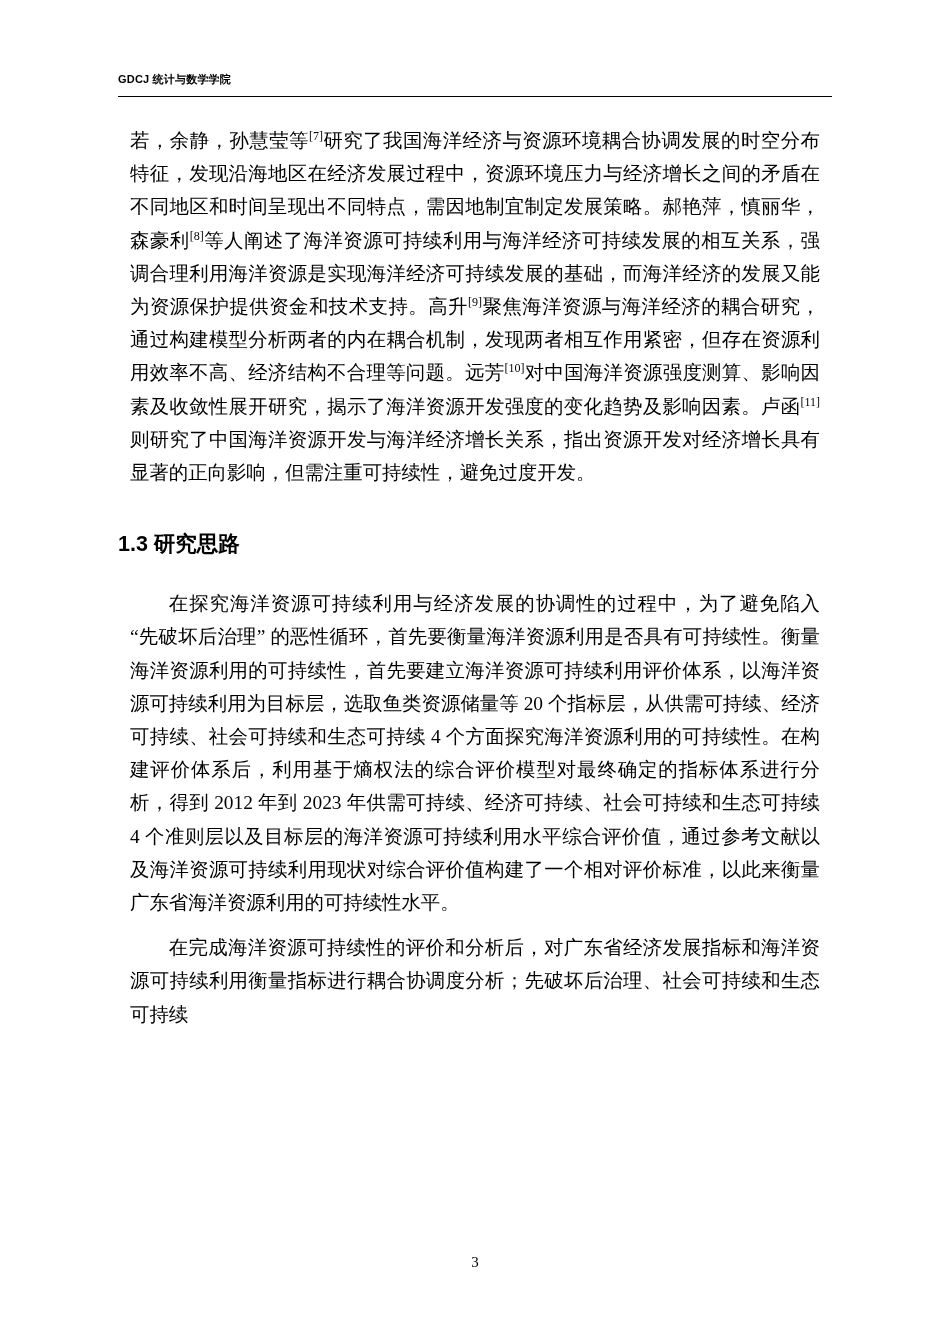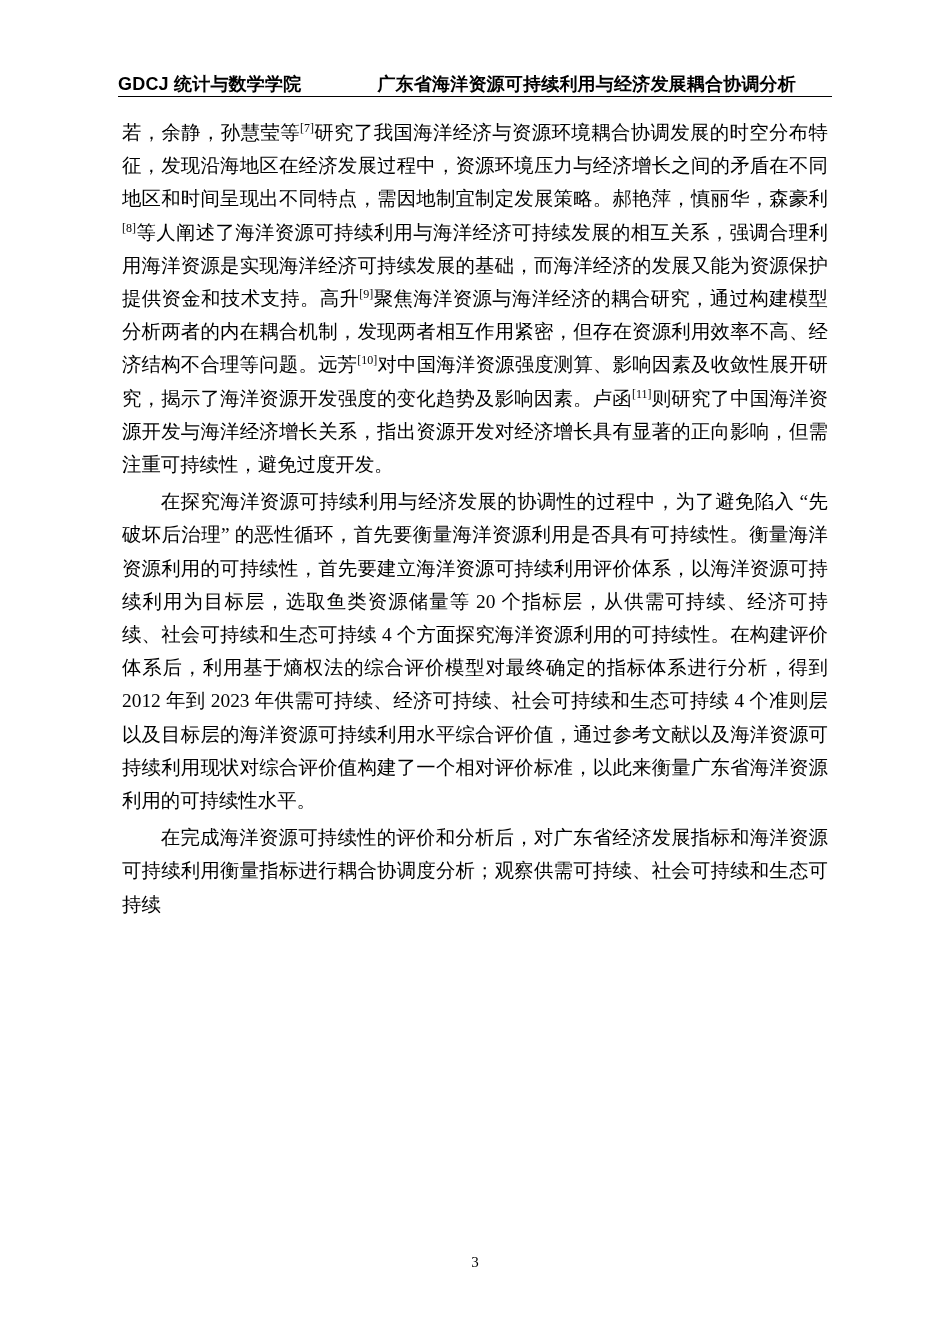--- a/index.html
+++ b/index.html
@@ -22,21 +22,21 @@
     height: 1344px;
     background: #ffffff;
   }
   .header {
     position: absolute;
     left: 118px;
     top: 72px;
     width: 714px;
     display: flex;
     align-items: baseline;
-    font-size: 18px;
+    font-size: 11px;
     font-family: "Liberation Sans", "DejaVu Sans", sans-serif;
     font-weight: bold;
     letter-spacing: 0.2px;
   }
   .header-left {
     flex: 0 0 auto;
     white-space: nowrap;
   }
   .header-right {
     flex: 1 1 auto;
@@ -52,21 +52,21 @@
     height: 0;
     border-top: 1.4px solid #000;
   }
   .content {
     position: absolute;
     left: 118px;
     top: 112px;
     width: 714px;
   }
   p {
-    margin: 4px;
+    margin: 12px;
     font-size: 19.4px;
     line-height: 33.2px;
     text-align: justify;
     text-justify: inter-ideograph;
     text-align-last: left;
   }
   p.indent {
     text-indent: 2em;
   }
   .sec-title {
@@ -93,32 +93,32 @@
     font-family: "Liberation Serif", "DejaVu Serif", serif;
   }
 </style>
 </head>
 <body>
 
 <div class="page">
 
   <div class="header">
     <span class="header-left">GDCJ 统计与数学学院</span>
-    <span class="header-right">广东省海洋资源可持续利用与经济发展耦合协调分析</span>
   </div>
   <div class="header-rule"></div>
 
   <div class="content">
 
     <p><span>若，余静，孙慧莹等</span><sup>[7]</sup><span>研究了我国海洋经济与资源环境耦合协调发展的时空分布特征，发现沿海地区在经济发展过程中，资源环境压力与经济增长之间的矛盾在不同地区和时间呈现出不同特点，需因地制宜制定发展策略。郝艳萍，慎丽华，森豪利</span><sup>[8]</sup><span>等人阐述了海洋资源可持续利用与海洋经济可持续发展的相互关系，强调合理利用海洋资源是实现海洋经济可持续发展的基础，而海洋经济的发展又能为资源保护提供资金和技术支持。高升</span><sup>[9]</sup><span>聚焦海洋资源与海洋经济的耦合研究，通过构建模型分析两者的内在耦合机制，发现两者相互作用紧密，但存在资源利用效率不高、经济结构不合理等问题。远芳</span><sup>[10]</sup><span>对中国海洋资源强度测算、影响因素及收敛性展开研究，揭示了海洋资源开发强度的变化趋势及影响因素。卢函</span><sup>[11]</sup><span>则研究了中国海洋资源开发与海洋经济增长关系，指出资源开发对经济增长具有显著的正向影响，但需注重可持续性，避免过度开发。</span></p>
 
 
+    <h2 class="sec-title">1.3 研究思路</h2>
 
     <p class="indent">在探究海洋资源可持续利用与经济发展的协调性的过程中，为了避免陷入 “先破坏后治理” 的恶性循环，首先要衡量海洋资源利用是否具有可持续性。衡量海洋资源利用的可持续性，首先要建立海洋资源可持续利用评价体系，以海洋资源可持续利用为目标层，选取鱼类资源储量等 20 个指标层，从供需可持续、经济可持续、社会可持续和生态可持续 4 个方面探究海洋资源利用的可持续性。在构建评价体系后，利用基于熵权法的综合评价模型对最终确定的指标体系进行分析，得到 2012 年到 2023 年供需可持续、经济可持续、社会可持续和生态可持续 4 个准则层以及目标层的海洋资源可持续利用水平综合评价值，通过参考文献以及海洋资源可持续利用现状对综合评价值构建了一个相对评价标准，以此来衡量广东省海洋资源利用的可持续性水平。</p>
 
 
-    <p class="indent">在完成海洋资源可持续性的评价和分析后，对广东省经济发展指标和海洋资源可持续利用衡量指标进行耦合协调度分析；观察供需可持续、社会可持续和生态可持续</p>
+    <p class="indent">在完成海洋资源可持续性的评价和分析后，对广东省经济发展指标和海洋资源可持续利用衡量指标进行耦合协调度分析；先破坏后治理、社会可持续和生态可持续</p>
 
   </div>
 
   <div class="footer">3</div>
 
 </div>
 
 </body></html>

